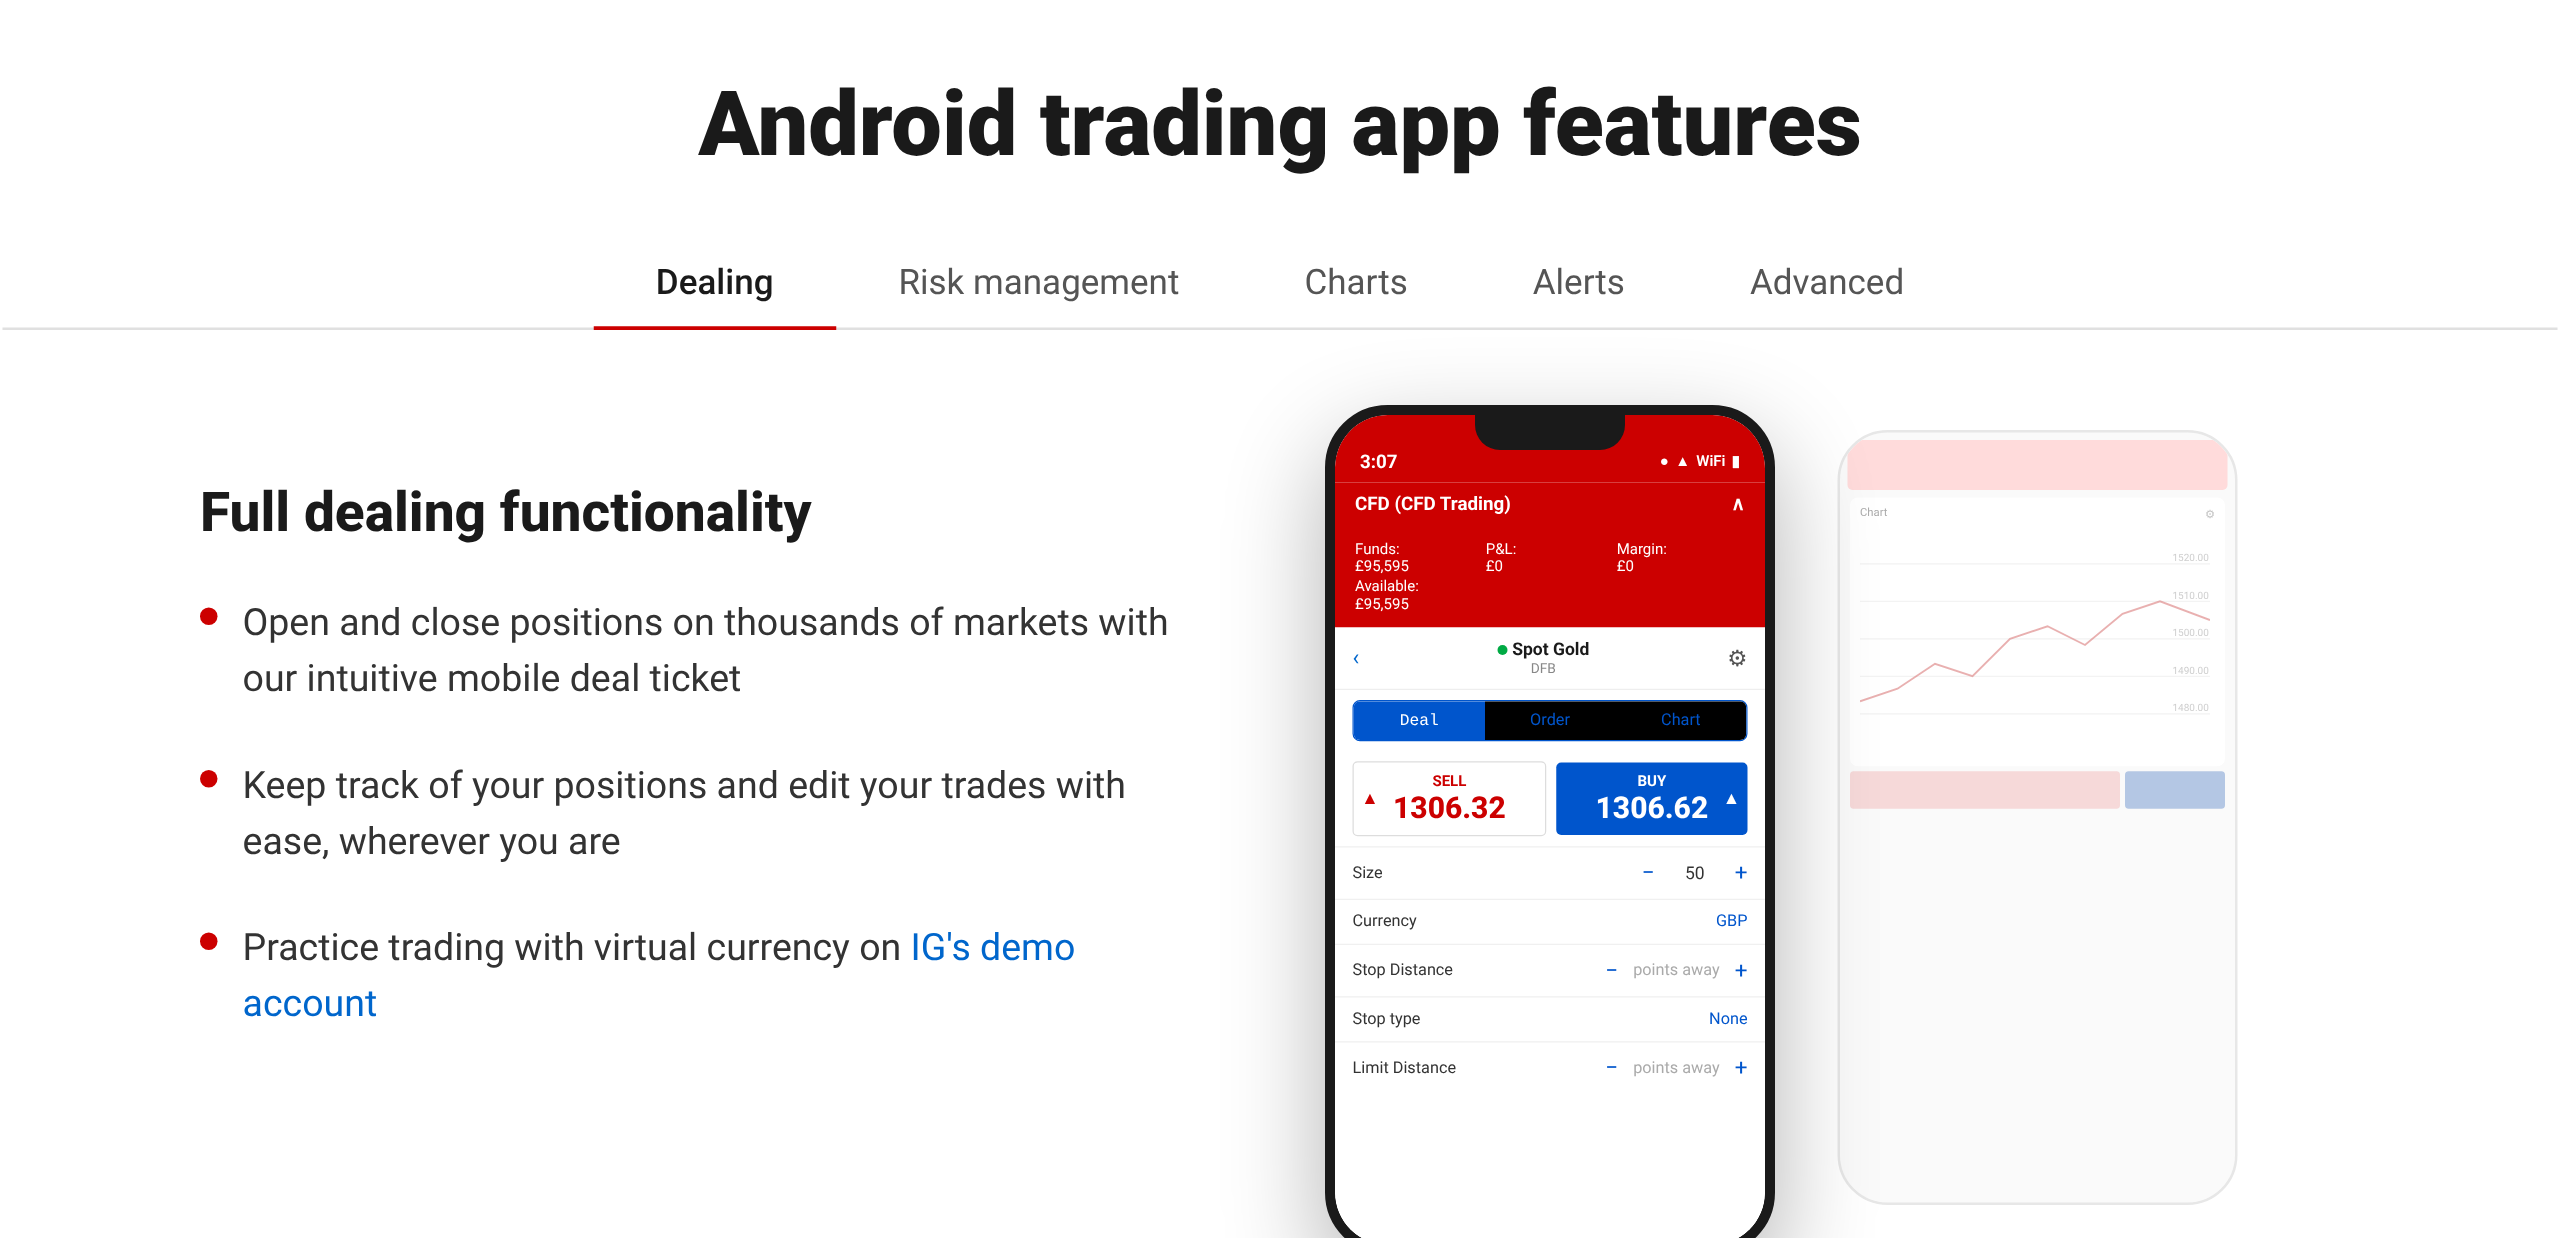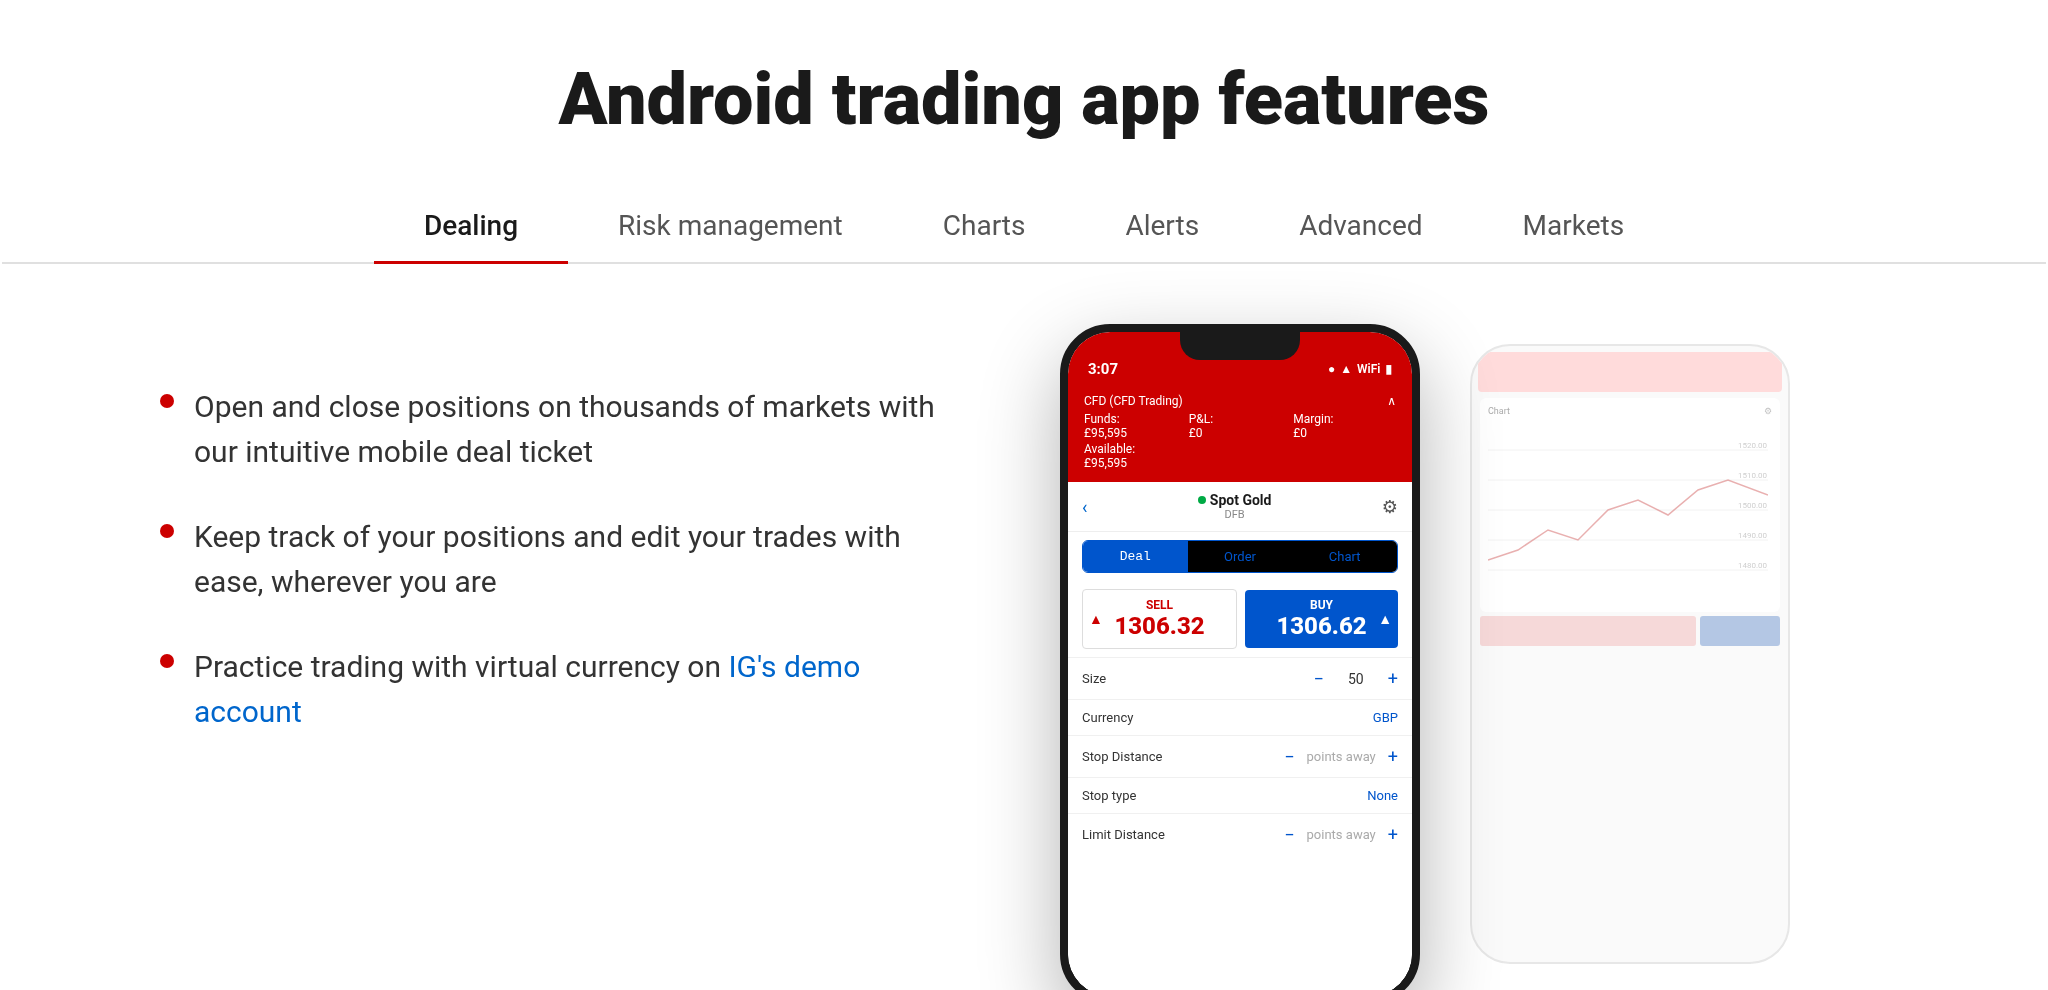--- a/index.html
+++ b/index.html
@@ -218,23 +218,23 @@
     }
 
     
     .app-header {
       background: #cc0000;
       padding: 8px 16px 12px;
       color: white;
     }
 
     .app-header-title {
-      font-size: 12px;
-      font-weight: 400;
-      margin-bottom: 4px;
+      font-size: 15px;
+      font-weight: 700;
+      margin-bottom: 20px;
       display: flex;
       justify-content: space-between;
       align-items: center;
     }
 
     .app-header-info {
       display: grid;
       grid-template-columns: 1fr 1fr 1fr;
       gap: 2px;
       font-size: 12px;
@@ -453,27 +453,27 @@
 
   <div class="header-section">
     <h1 class="page-title">Android trading app features</h1>
 
     <nav class="nav-tabs">
       <div class="nav-tab active">Dealing</div>
       <div class="nav-tab">Risk management</div>
       <div class="nav-tab">Charts</div>
       <div class="nav-tab">Alerts</div>
       <div class="nav-tab">Advanced</div>
-      <div class="nav-tab">Markets</div>
     </nav>
   </div>
 
   <div class="main-content">
 
     <div class="left-content">
+      <h2 class="section-title">Full dealing functionality</h2>
 
       <ul class="feature-list">
         <li class="feature-item">
           <span class="bullet"></span>
           <span class="feature-text">Open and close positions on thousands of markets with our intuitive mobile deal ticket</span>
         </li>
         <li class="feature-item">
           <span class="bullet"></span>
           <span class="feature-text">Keep track of your positions and edit your trades with ease, wherever you are</span>
         </li>

